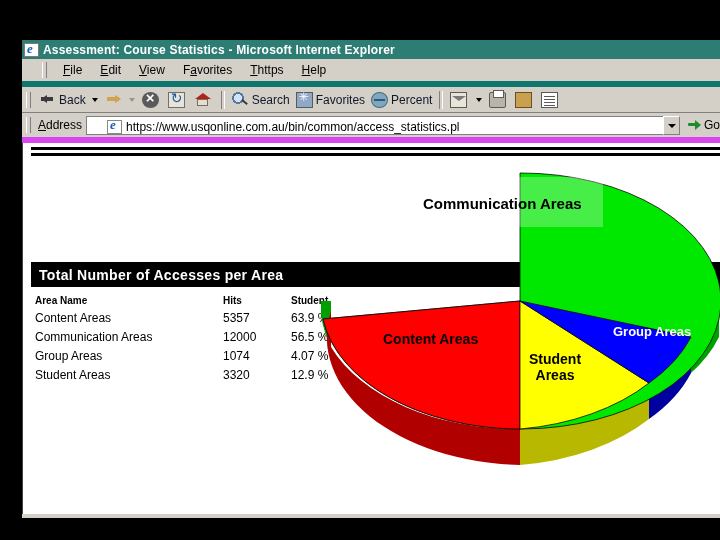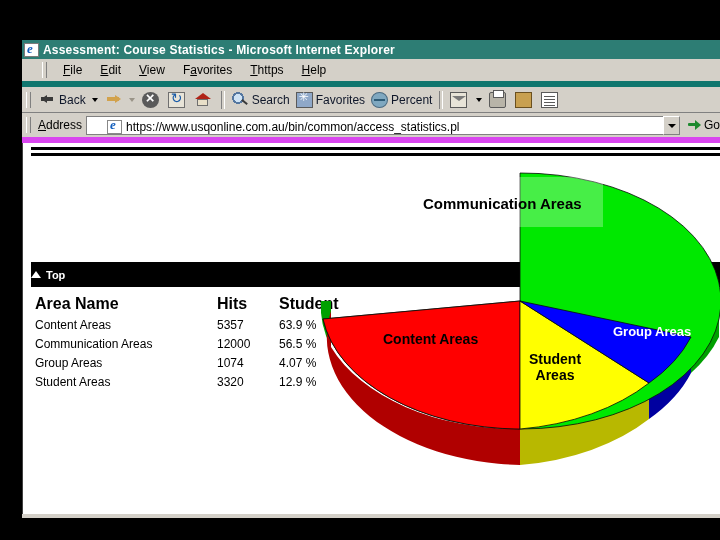--- a/index.html
+++ b/index.html
@@ -426,22 +426,22 @@
     position: absolute;
     left: 8px;
     top: 150px;
     border-collapse: collapse;
     font-size: 12px;
     color: #000000;
   }
   .stats-table th {
     text-align: left;
     font-weight: bold;
-    padding: 2px 2px 3px 0;
-    font-size: 16px;
+    padding: 2px 8px 3px 0;
+    font-size: 10px;
   }
   .stats-table td {
     padding: 2px 0 3px 0;
     font-size: 12px;
   }
   .col-area { width: 180px; padding-left: 4px !important; }
   .col-hits { width: 60px; }
   .col-pct  { width: 62px; }
 
   
@@ -574,20 +574,21 @@
     </div>
 
     <div class="viewport">
 
       <div class="rule-group">
         <div class="rule-a"></div>
         <div class="rule-b"></div>
       </div>
 
       <div class="section-header">
+        <div class="section-title">Total Number of Accesses per Area</div>
         <div class="top-link">
           <span class="top-tri"></span>
           <span class="top-text">Top</span>
         </div>
       </div>
 
       <table class="stats-table">
         <thead>
           <tr>
             <th class="col-area">Area Name</th>

